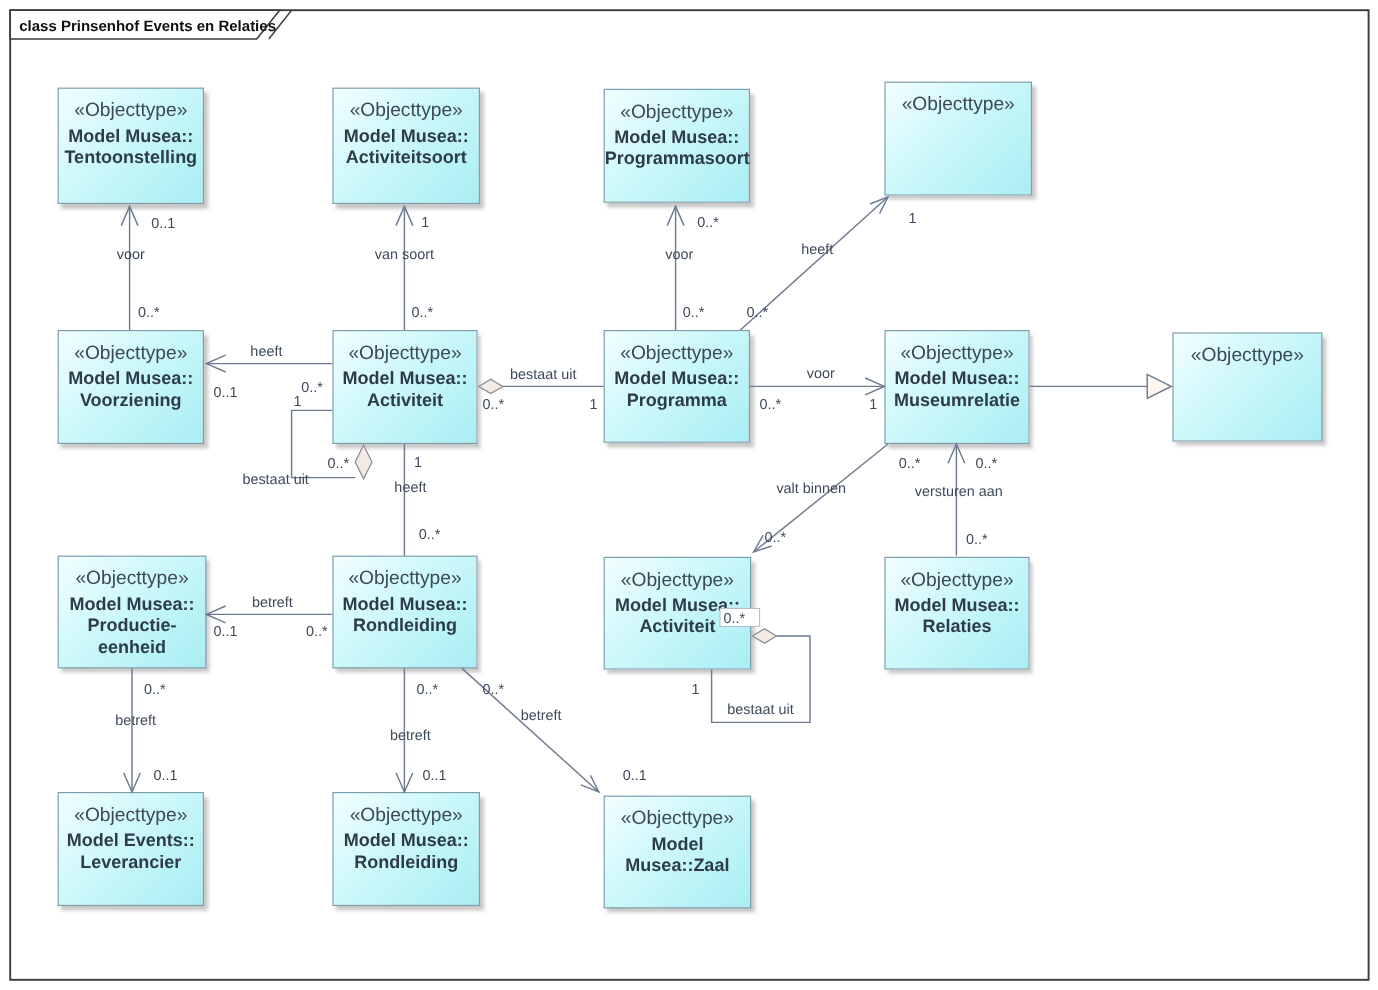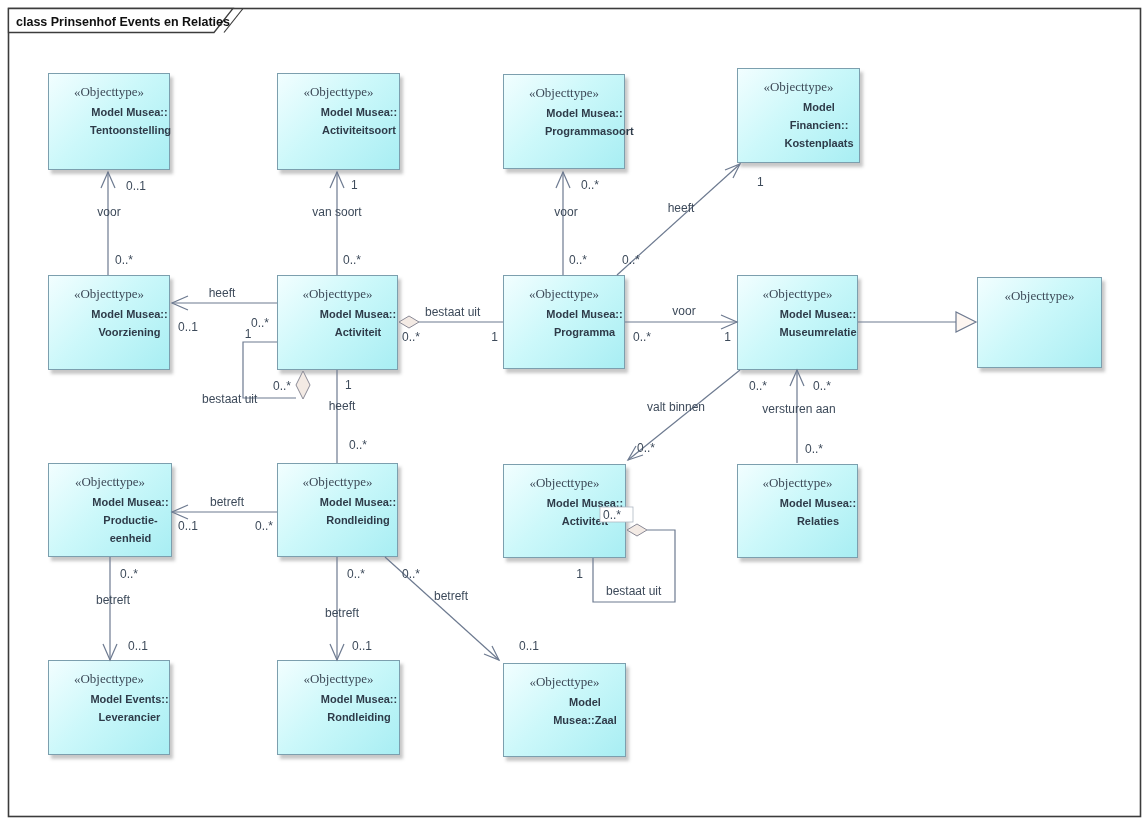--- a/index.html
+++ b/index.html
@@ -3,22 +3,22 @@
 <meta charset="utf-8">
 <style>
   html,body{margin:0;padding:0;background:#ffffff;}
   .stage{position:relative;width:1148px;height:825px;background:#fff;
          font-family:"Liberation Sans",sans-serif;overflow:hidden;}
   .node{position:absolute;
         background:linear-gradient(135deg,#f2feff 0%,#ccf8fa 45%,#a8eef3 100%);
         border:1px solid #7c9fae;
         box-shadow:3px 4px 3px rgba(130,130,130,.45);
         text-align:center;color:#33404e;box-sizing:border-box;}
-  .node .stereo{margin-top:10px;font-size:13px;color:#3c4957;font-family:Liberation Serif, serif;}
-  .node .cname{margin-top:3px;font-weight:bold;font-size:11px;line-height:18px;color:#2e3b49;margin-left:41px;}
+  .node .stereo{margin-top:10px;font-size:16px;color:#3c4957;}
+  .node .cname{margin-top:3px;font-weight:bold;font-size:15px;line-height:18px;color:#2e3b49;}
   .node.italic .cname{font-style:italic;}
   svg.overlay{position:absolute;left:0;top:0;pointer-events:none;}
   svg text{font-family:"Liberation Sans",sans-serif;font-size:12px;fill:#3d4a5a;}
   svg text.title{font-weight:bold;font-size:12.5px;fill:#101010;}
   .edge line,.edge polyline{stroke:#6d7a90;stroke-width:1.2;fill:none;}
   .edge path.arrow{stroke:#6d7a90;stroke-width:1.2;fill:none;}
   .edge polygon.diamond{stroke:#8a8a96;stroke-width:1;fill:#f3eae4;}
   .edge path.triangle{stroke:#6d7a90;stroke-width:1.2;fill:#fdf6f1;}
   .frame{stroke:#3c3c3c;stroke-width:1.6;fill:none;}
   .tab{stroke:#3c3c3c;stroke-width:1.3;fill:#ffffff;}
@@ -37,21 +37,20 @@
   <div class="node" style="left:277px;top:73px;width:123px;height:97px">
     <div class="stereo">«Objecttype»</div>
     <div class="cname"><span>Model Musea::</span><br><span>Activiteitsoort</span></div>
   </div>
   <div class="node" style="left:503px;top:74px;width:122px;height:95px">
     <div class="stereo">«Objecttype»</div>
     <div class="cname"><span>Model Musea::</span><br><span>Programmasoort</span></div>
   </div>
   <div class="node" style="left:737px;top:68px;width:123px;height:95px">
     <div class="stereo">«Objecttype»</div>
-    <div class="cname"><span>Model Financien::</span><br><span>Kostenplaats</span></div>
   </div>
   <div class="node" style="left:48px;top:275px;width:122px;height:95px">
     <div class="stereo">«Objecttype»</div>
     <div class="cname"><span>Model Musea::</span><br><span>Voorziening</span></div>
   </div>
   <div class="node" style="left:277px;top:275px;width:121px;height:95px">
     <div class="stereo">«Objecttype»</div>
     <div class="cname"><span>Model Musea::</span><br><span>Activiteit</span></div>
   </div>
   <div class="node" style="left:503px;top:275px;width:122px;height:94px">

